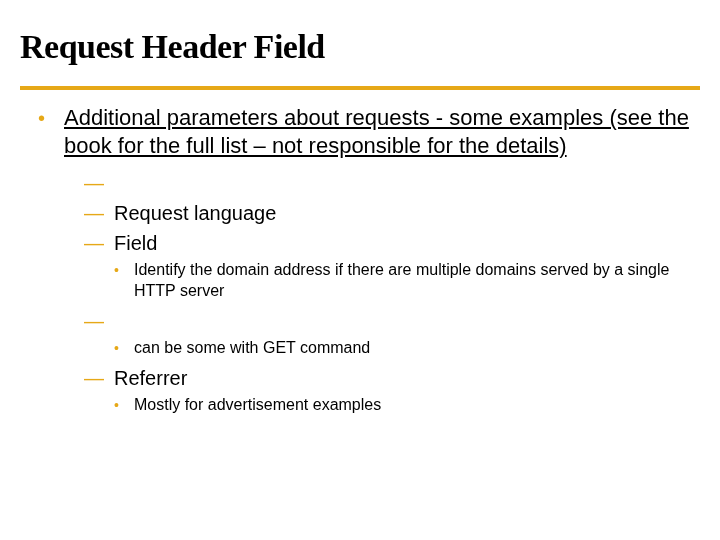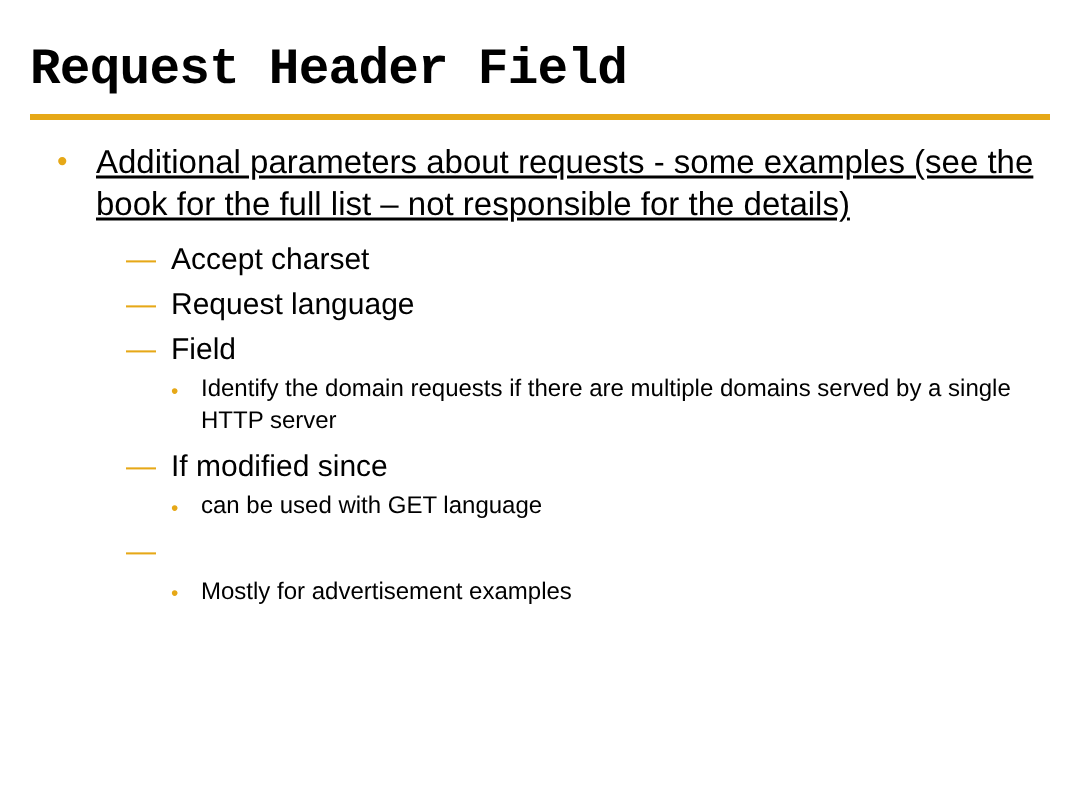--- a/index.html
+++ b/index.html
@@ -5,25 +5,25 @@
   * { margin: 0; padding: 0; box-sizing: border-box; }
   body {
     width: 720px;
     height: 540px;
     background: #fff;
     font-family: Verdana, Geneva, sans-serif;
     color: #000;
     padding: 28px 20px 20px 20px;
   }
   .title {
-    font-family: Liberation Mono, monospace;
+    font-family: Liberation Serif, serif;
     font-weight: 900;
     font-size: 34px;
     letter-spacing: -0.5px;
-    padding-bottom: 10px;
+    padding-bottom: 20px;
     border-bottom: 4px solid #e6a817;
     margin-bottom: 14px;
   }
   .content { padding-left: 18px; }
   .lvl1 {
     display: flex;
     align-items: flex-start;
     font-size: 22px;
     line-height: 1.28;
     margin-bottom: 10px;
@@ -76,56 +76,55 @@
 <div class="content">
 
   <div class="lvl1">
     <span class="bullet">•</span>
     <span class="lvl1-text">Additional parameters about requests - some examples (see the book for the full list – not responsible for the details)</span>
   </div>
 
   <div class="lvl2-wrap">
     <div class="lvl2">
       <span class="dash">—</span>
-      <span>Accept charset</span>
     </div>
 
     <div class="lvl2">
       <span class="dash">—</span>
       <span>Request language</span>
     </div>
 
     <div class="lvl2">
       <span class="dash">—</span>
       <span>Field</span>
     </div>
   </div>
   <div class="lvl3-wrap">
     <div class="lvl3">
       <span class="dot3">•</span>
-      <span class="lvl3-text">Identify the domain requests if there are multiple domains served by a single HTTP server</span>
+      <span class="lvl3-text">Identify the domain address if there are multiple domains served by a single HTTP server</span>
     </div>
   </div>
 
   <div class="lvl2-wrap">
     <div class="lvl2">
       <span class="dash">—</span>
-      <span>If modified since</span>
     </div>
   </div>
   <div class="lvl3-wrap">
     <div class="lvl3">
       <span class="dot3">•</span>
-      <span class="lvl3-text">can be used with GET language</span>
+      <span class="lvl3-text">can be some with GET command</span>
     </div>
   </div>
 
   <div class="lvl2-wrap">
     <div class="lvl2">
       <span class="dash">—</span>
+      <span>Referrer</span>
     </div>
   </div>
   <div class="lvl3-wrap">
     <div class="lvl3">
       <span class="dot3">•</span>
       <span class="lvl3-text">Mostly for advertisement examples</span>
     </div>
   </div>
 
 </div>

